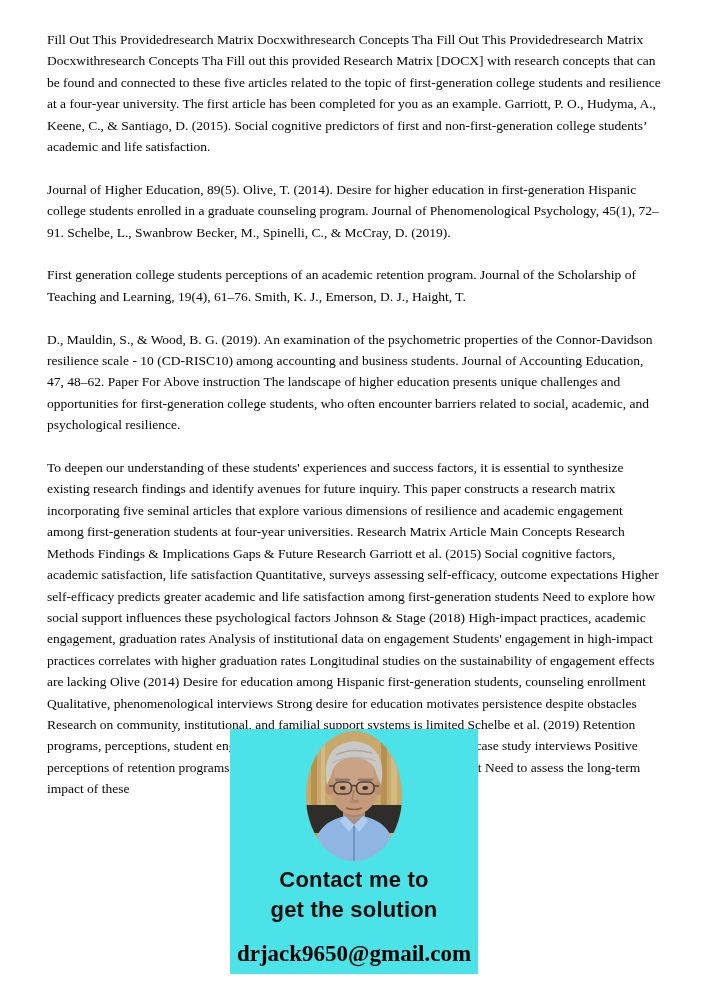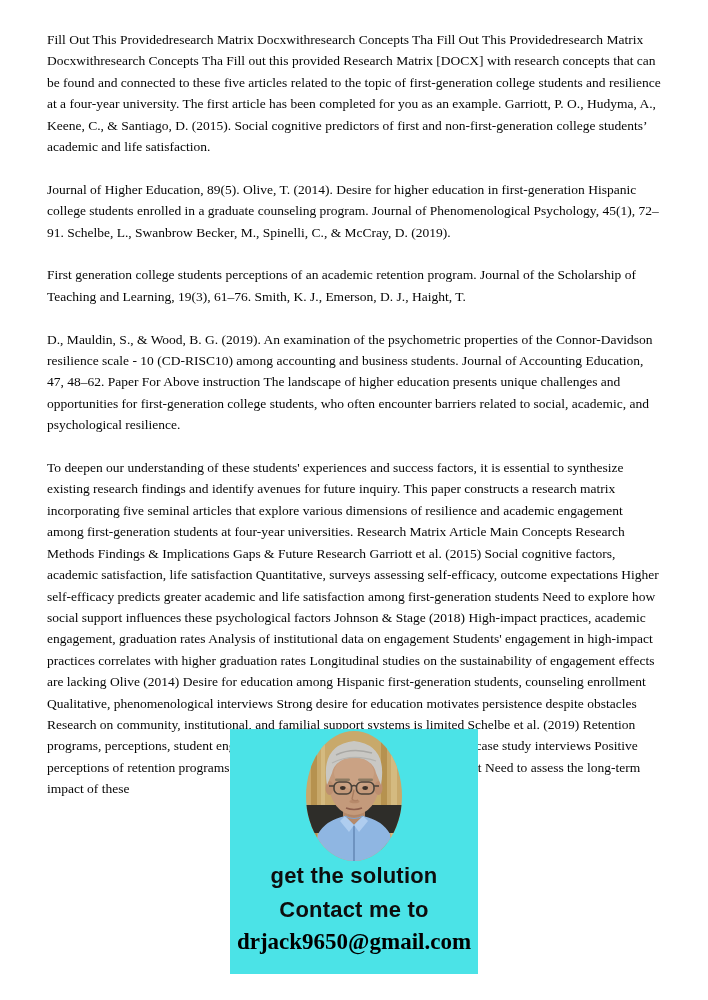--- a/index.html
+++ b/index.html
@@ -39,31 +39,31 @@
     line-height: 30px;
     color: #0d0d0d;
     letter-spacing: 0.2px;
   }
   .headline.first { margin-top: 4px; }
   .email {
     font-family: "Liberation Serif", "DejaVu Serif", serif;
     font-weight: 700;
     font-size: 23px;
     line-height: 30px;
-    margin-top: 2px;
+    margin-top: 14px;
     color: #000000;
   }
 </style>
 </head>
 <body>
 
 <div class="page">
   <p>Fill Out This Providedresearch Matrix Docxwithresearch Concepts Tha Fill Out This Providedresearch Matrix Docxwithresearch Concepts Tha Fill out this provided Research Matrix [DOCX] with research concepts that can be found and connected to these five articles related to the topic of first-generation college students and resilience at a four-year university. The first article has been completed for you as an example. Garriott, P. O., Hudyma, A., Keene, C., &amp; Santiago, D. (2015). Social cognitive predictors of first and non-first-generation college students’ academic and life satisfaction.</p>
   <p>Journal of Higher Education, 89(5). Olive, T. (2014). Desire for higher education in first-generation Hispanic college students enrolled in a graduate counseling program. Journal of Phenomenological Psychology, 45(1), 72–91. Schelbe, L., Swanbrow Becker, M., Spinelli, C., &amp; McCray, D. (2019).</p>
-  <p>First generation college students perceptions of an academic retention program. Journal of the Scholarship of Teaching and Learning, 19(3), 61–76. Smith, K. J., Emerson, D. J., Haight, T.</p>
+  <p>First generation college students perceptions of an academic retention program. Journal of the Scholarship of Teaching and Learning, 19(4), 61–76. Smith, K. J., Emerson, D. J., Haight, T.</p>
   <p>D., Mauldin, S., &amp; Wood, B. G. (2019). An examination of the psychometric properties of the Connor-Davidson resilience scale - 10 (CD-RISC10) among accounting and business students. Journal of Accounting Education, 47, 48–62. Paper For Above instruction The landscape of higher education presents unique challenges and opportunities for first-generation college students, who often encounter barriers related to social, academic, and psychological resilience.</p>
   <p>To deepen our understanding of these students' experiences and success factors, it is essential to synthesize existing research findings and identify avenues for future inquiry. This paper constructs a research matrix incorporating five seminal articles that explore various dimensions of resilience and academic engagement among first-generation students at four-year universities. Research Matrix Article Main Concepts Research Methods Findings &amp; Implications Gaps &amp; Future Research Garriott et al. (2015) Social cognitive factors, academic satisfaction, life satisfaction Quantitative, surveys assessing self-efficacy, outcome expectations Higher self-efficacy predicts greater academic and life satisfaction among first-generation students Need to explore how social support influences these psychological factors Johnson &amp; Stage (2018) High-impact practices, academic engagement, graduation rates Analysis of institutional data on engagement Students' engagement in high-impact practices correlates with higher graduation rates Longitudinal studies on the sustainability of engagement effects are lacking Olive (2014) Desire for education among Hispanic first-generation students, counseling enrollment Qualitative, phenomenological interviews Strong desire for education motivates persistence despite obstacles Research on community, institutional, and familial support systems is limited Schelbe et al. (2019) Retention programs, perceptions, student engagement, perceptions of support Qualitative case study interviews Positive perceptions of retention programs enhance students’ motivation and engagement Need to assess the long-term impact of these</p>
 </div>
 
 <div class="overlay">
   <div class="photo">
     <svg viewBox="0 0 96 130" width="96" height="130" aria-hidden="true">
       <defs>
         <clipPath id="ovalClip">
             <ellipse cx="48" cy="65" rx="48" ry="65"></ellipse>
@@ -110,16 +110,16 @@
         <path d="M42,84 Q48,86.5 54,84" stroke="#AD8266" stroke-width="1" fill="none" opacity="0.8"></path>
 
         <path d="M8,130 L12,103 Q20,89 39,85 L48,94 L57,85 Q76,89 84,103 L88,130 Z" fill="#8FB6E2"></path>
         <path d="M48,94 L48,130" stroke="#6E93C0" stroke-width="2"></path>
         <path d="M39,85 L48,94 L43,101 L34,90 Z" fill="#AFCDEF"></path>
         <path d="M57,85 L48,94 L53,101 L62,90 Z" fill="#AFCDEF"></path>
         <path d="M39,85 Q48,90 57,85" stroke="#7EA5D4" stroke-width="1" fill="none"></path>
       </g>
     </svg>
   </div>
+  <div class="headline first">Contact me to</div>
   <div class="headline">get the solution</div>
-  <div class="headline first">Contact me to</div>
   <div class="email">drjack9650@gmail.com</div>
 </div>
 
 </body></html>

